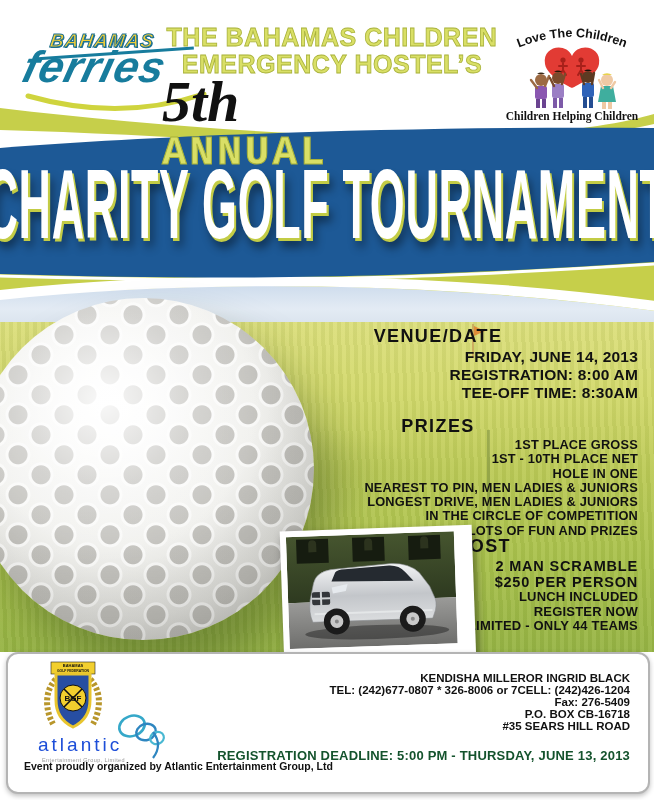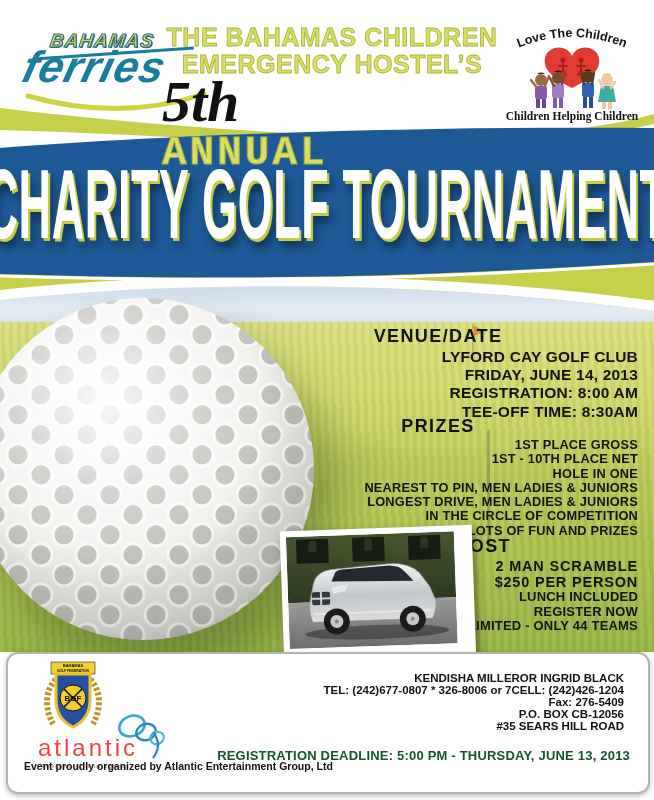--- a/index.html
+++ b/index.html
@@ -68,25 +68,25 @@
   .polaroid{position:absolute;left:282px;top:398px;width:180px;height:124px;background:#fff;
       padding:6px;transform:rotate(-2deg);box-shadow:3px 5px 10px rgba(0,0,0,.4);z-index:4;}
   .polaroid svg{display:block;}
 
   
   .footer{position:absolute;left:6px;top:652px;width:640px;height:138px;background:#fff;
       border:2px solid #b4b4b4;border-radius:12px;z-index:5;box-shadow:0 2px 5px rgba(0,0,0,.25);}
   .crest{position:absolute;left:26px;top:2px;}
   .atl{position:absolute;left:30px;top:56px;width:190px;}
   .atl-swirl{position:absolute;left:68px;top:0px;}
-  .atl-name{position:relative;font-size:24px;font-weight:400;color:#ef4444;letter-spacing:3px;margin-top:24px;}
+  .atl-name{position:relative;font-size:19px;font-weight:400;color:#1d4ed8;letter-spacing:3px;margin-top:24px;}
   .atl-paren{position:absolute;left:112px;top:20px;}
   .atl-sub{font-size:5.5px;color:#9a9a9a;letter-spacing:.4px;margin-top:1px;margin-left:4px;}
   .organizer{position:absolute;left:16px;top:106px;font-size:10.5px;font-weight:700;color:#111;}
-  .contact{position:absolute;right:24px;top:18px;text-align:right;color:#111;}
+  .contact{position:absolute;right:18px;top:18px;text-align:right;color:#111;}
   .contact div{font-size:11.5px;font-weight:700;line-height:12px;}
   .deadline{position:absolute;right:18px;top:94px;font-size:13px;font-weight:700;color:#14532d;letter-spacing:.2px;}
 </style>
 </head>
 <body>
 
 <div class="page">
 
   <svg class="hero-svg" viewBox="0 0 654 234" preserveAspectRatio="none">
     <defs>
@@ -187,21 +187,20 @@
     <div class="grass"></div>
     <div class="pole"></div>
     <svg class="flag" width="16" height="34">
       <line x1="3" y1="0" x2="3" y2="34" stroke="#c9a25a" stroke-width="2"></line>
       <path d="M4,2 L15,7 L4,12 Z" fill="#e07a2a"></path>
     </svg>
     <div class="ball"></div>
 
     <div class="details d-venue">
       <div class="d-head">VENUE/DATE</div>
-      <div class="d-line">LYFORD CAY GOLF CLUB</div>
       <div class="d-line">FRIDAY, JUNE 14, 2013</div>
       <div class="d-line">REGISTRATION: 8:00 AM</div>
       <div class="d-line">TEE-OFF TIME: 8:30AM</div>
     </div>
 
     <div class="details d-prizes">
       <div class="d-head">PRIZES</div>
       <div class="p-line">1ST PLACE GROSS</div>
       <div class="p-line">1ST - 10TH PLACE NET</div>
       <div class="p-line">HOLE IN ONE</div>
@@ -289,20 +288,20 @@
       </svg>
       <div class="atl-sub">Entertainment Group, Limited</div>
     </div>
 
     <div class="organizer">Event proudly organized by Atlantic Entertainment Group, Ltd</div>
 
     <div class="contact">
       <div>KENDISHA MILLEROR INGRID BLACK</div>
       <div>TEL: (242)677-0807 * 326-8006 or 7CELL: (242)426-1204</div>
       <div>Fax: 276-5409</div>
-      <div>P.O. BOX CB-12056</div>
+      <div>P.O. BOX CB-16718</div>
       <div>#35 SEARS HILL ROAD</div>
     </div>
 
     <div class="deadline">REGISTRATION DEADLINE: 5:00 PM - THURSDAY, JUNE 13, 2013</div>
   </div>
 
 </div>
 
 </body></html>

